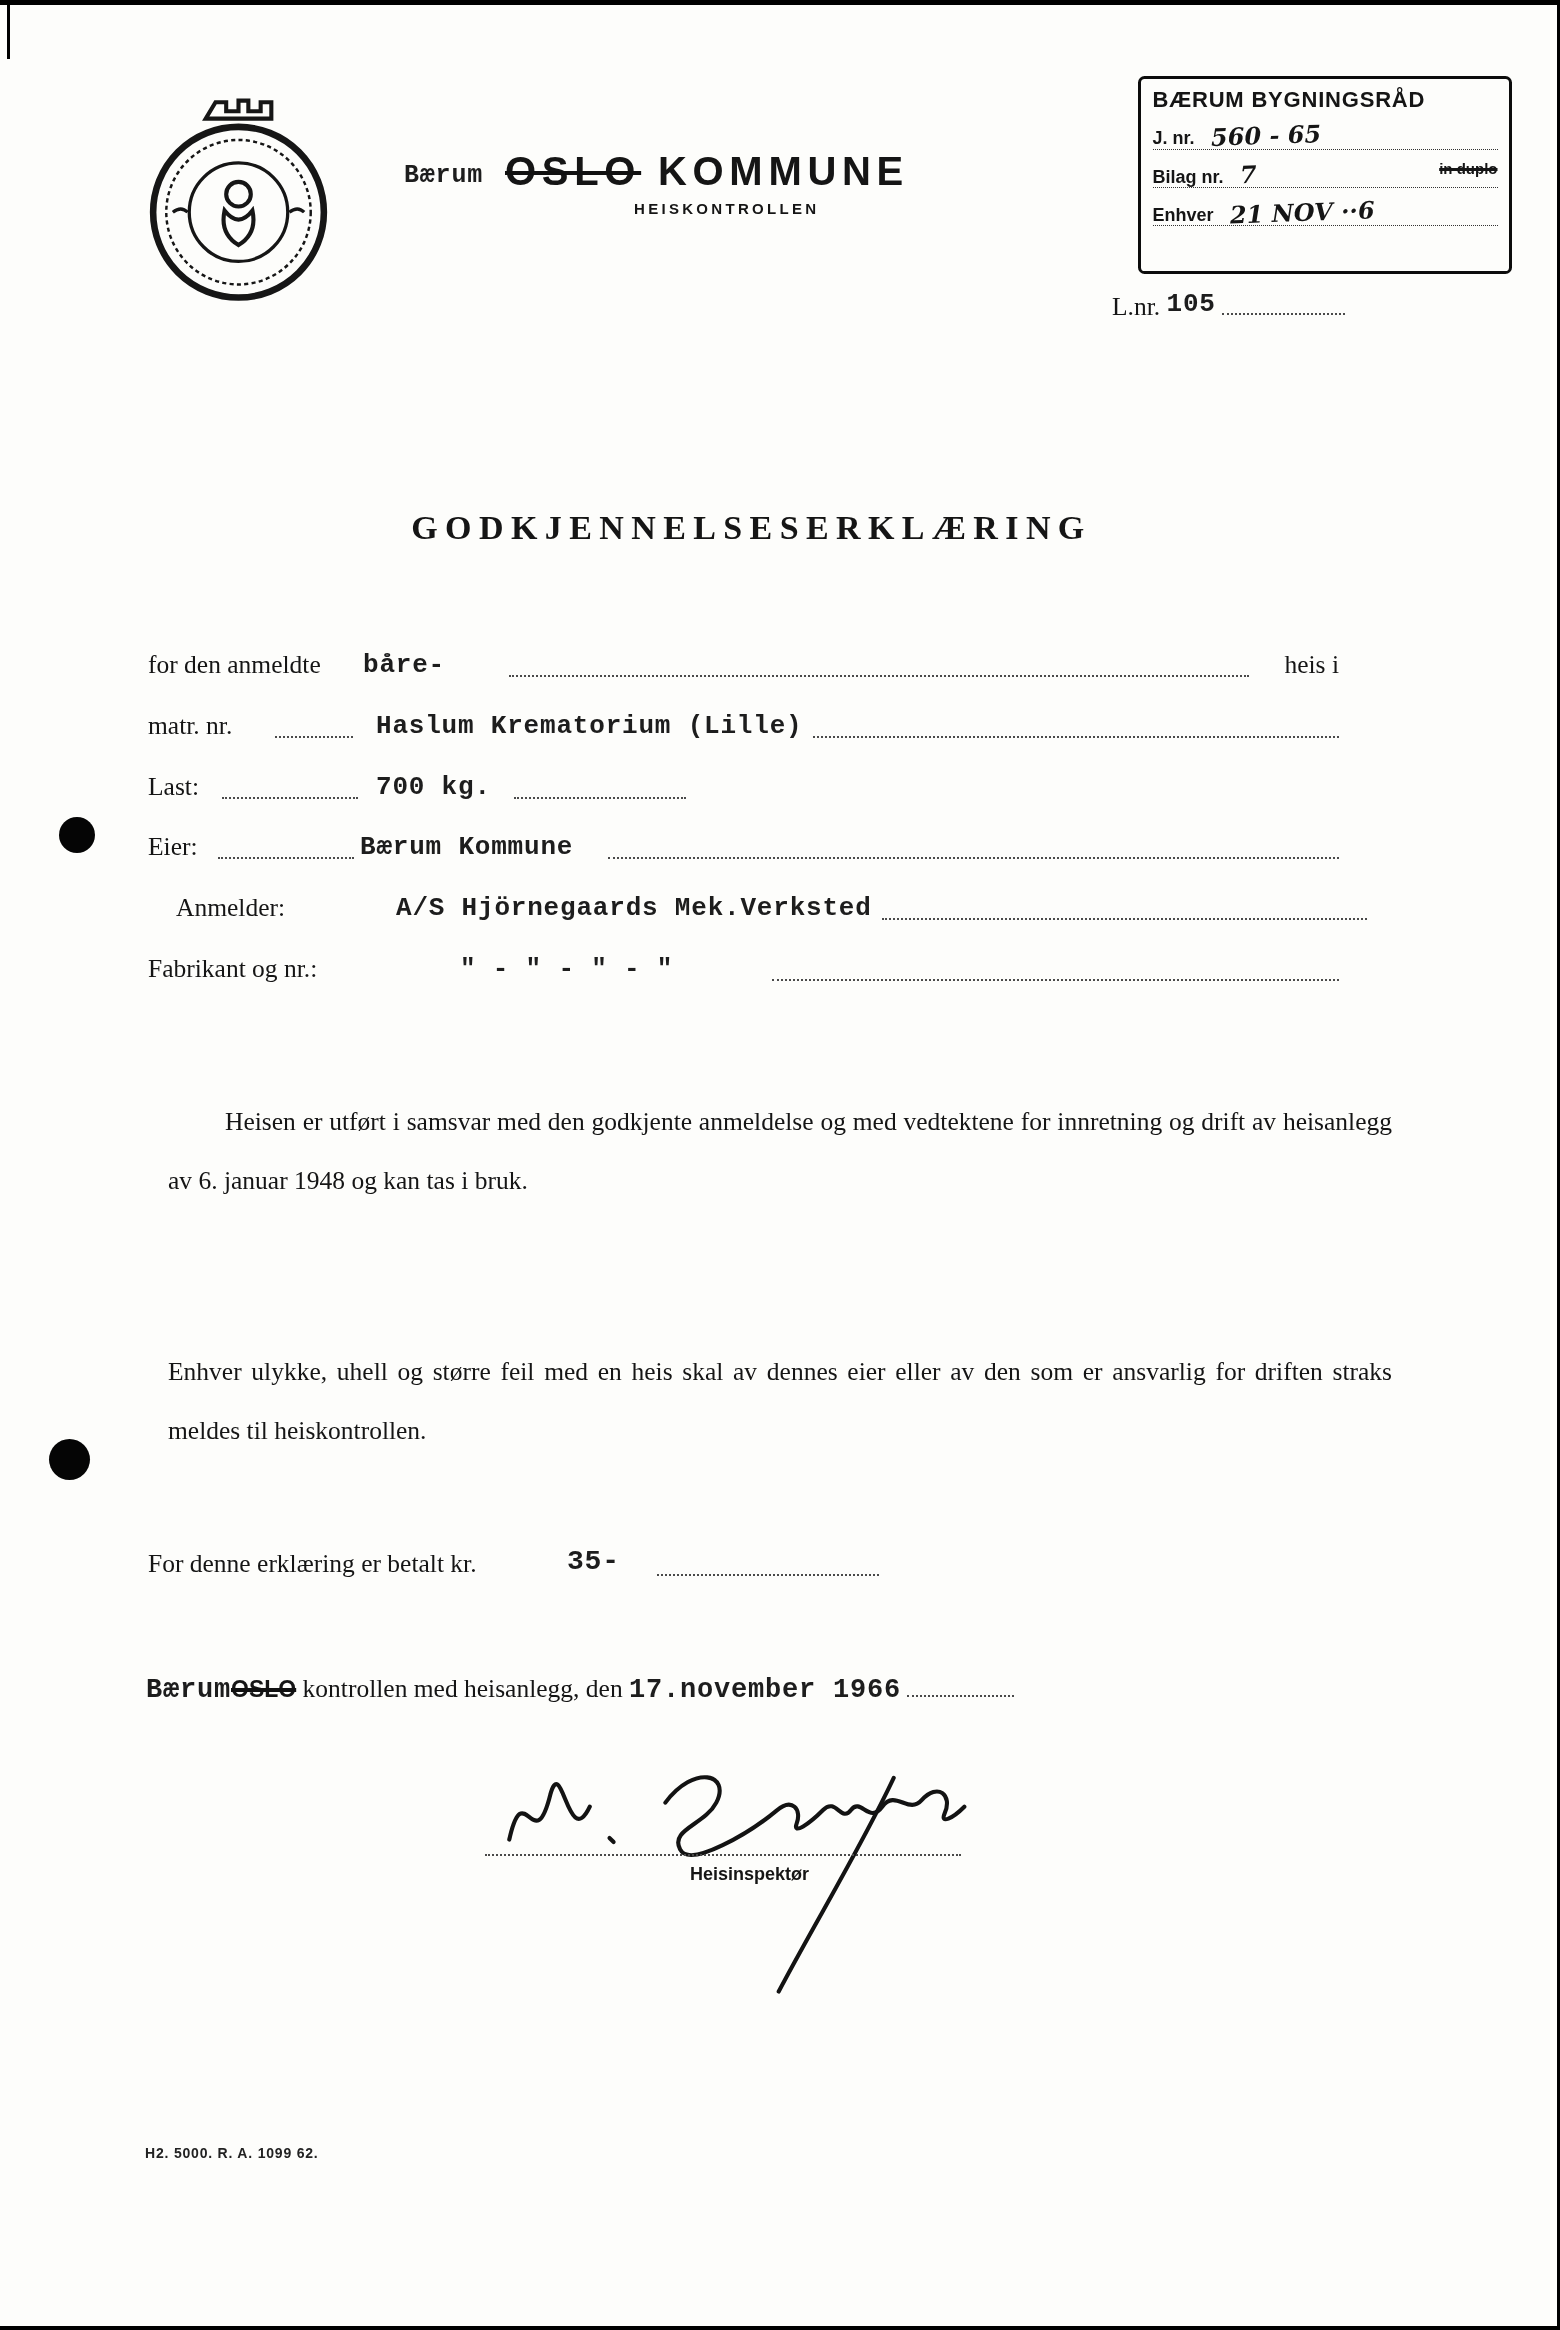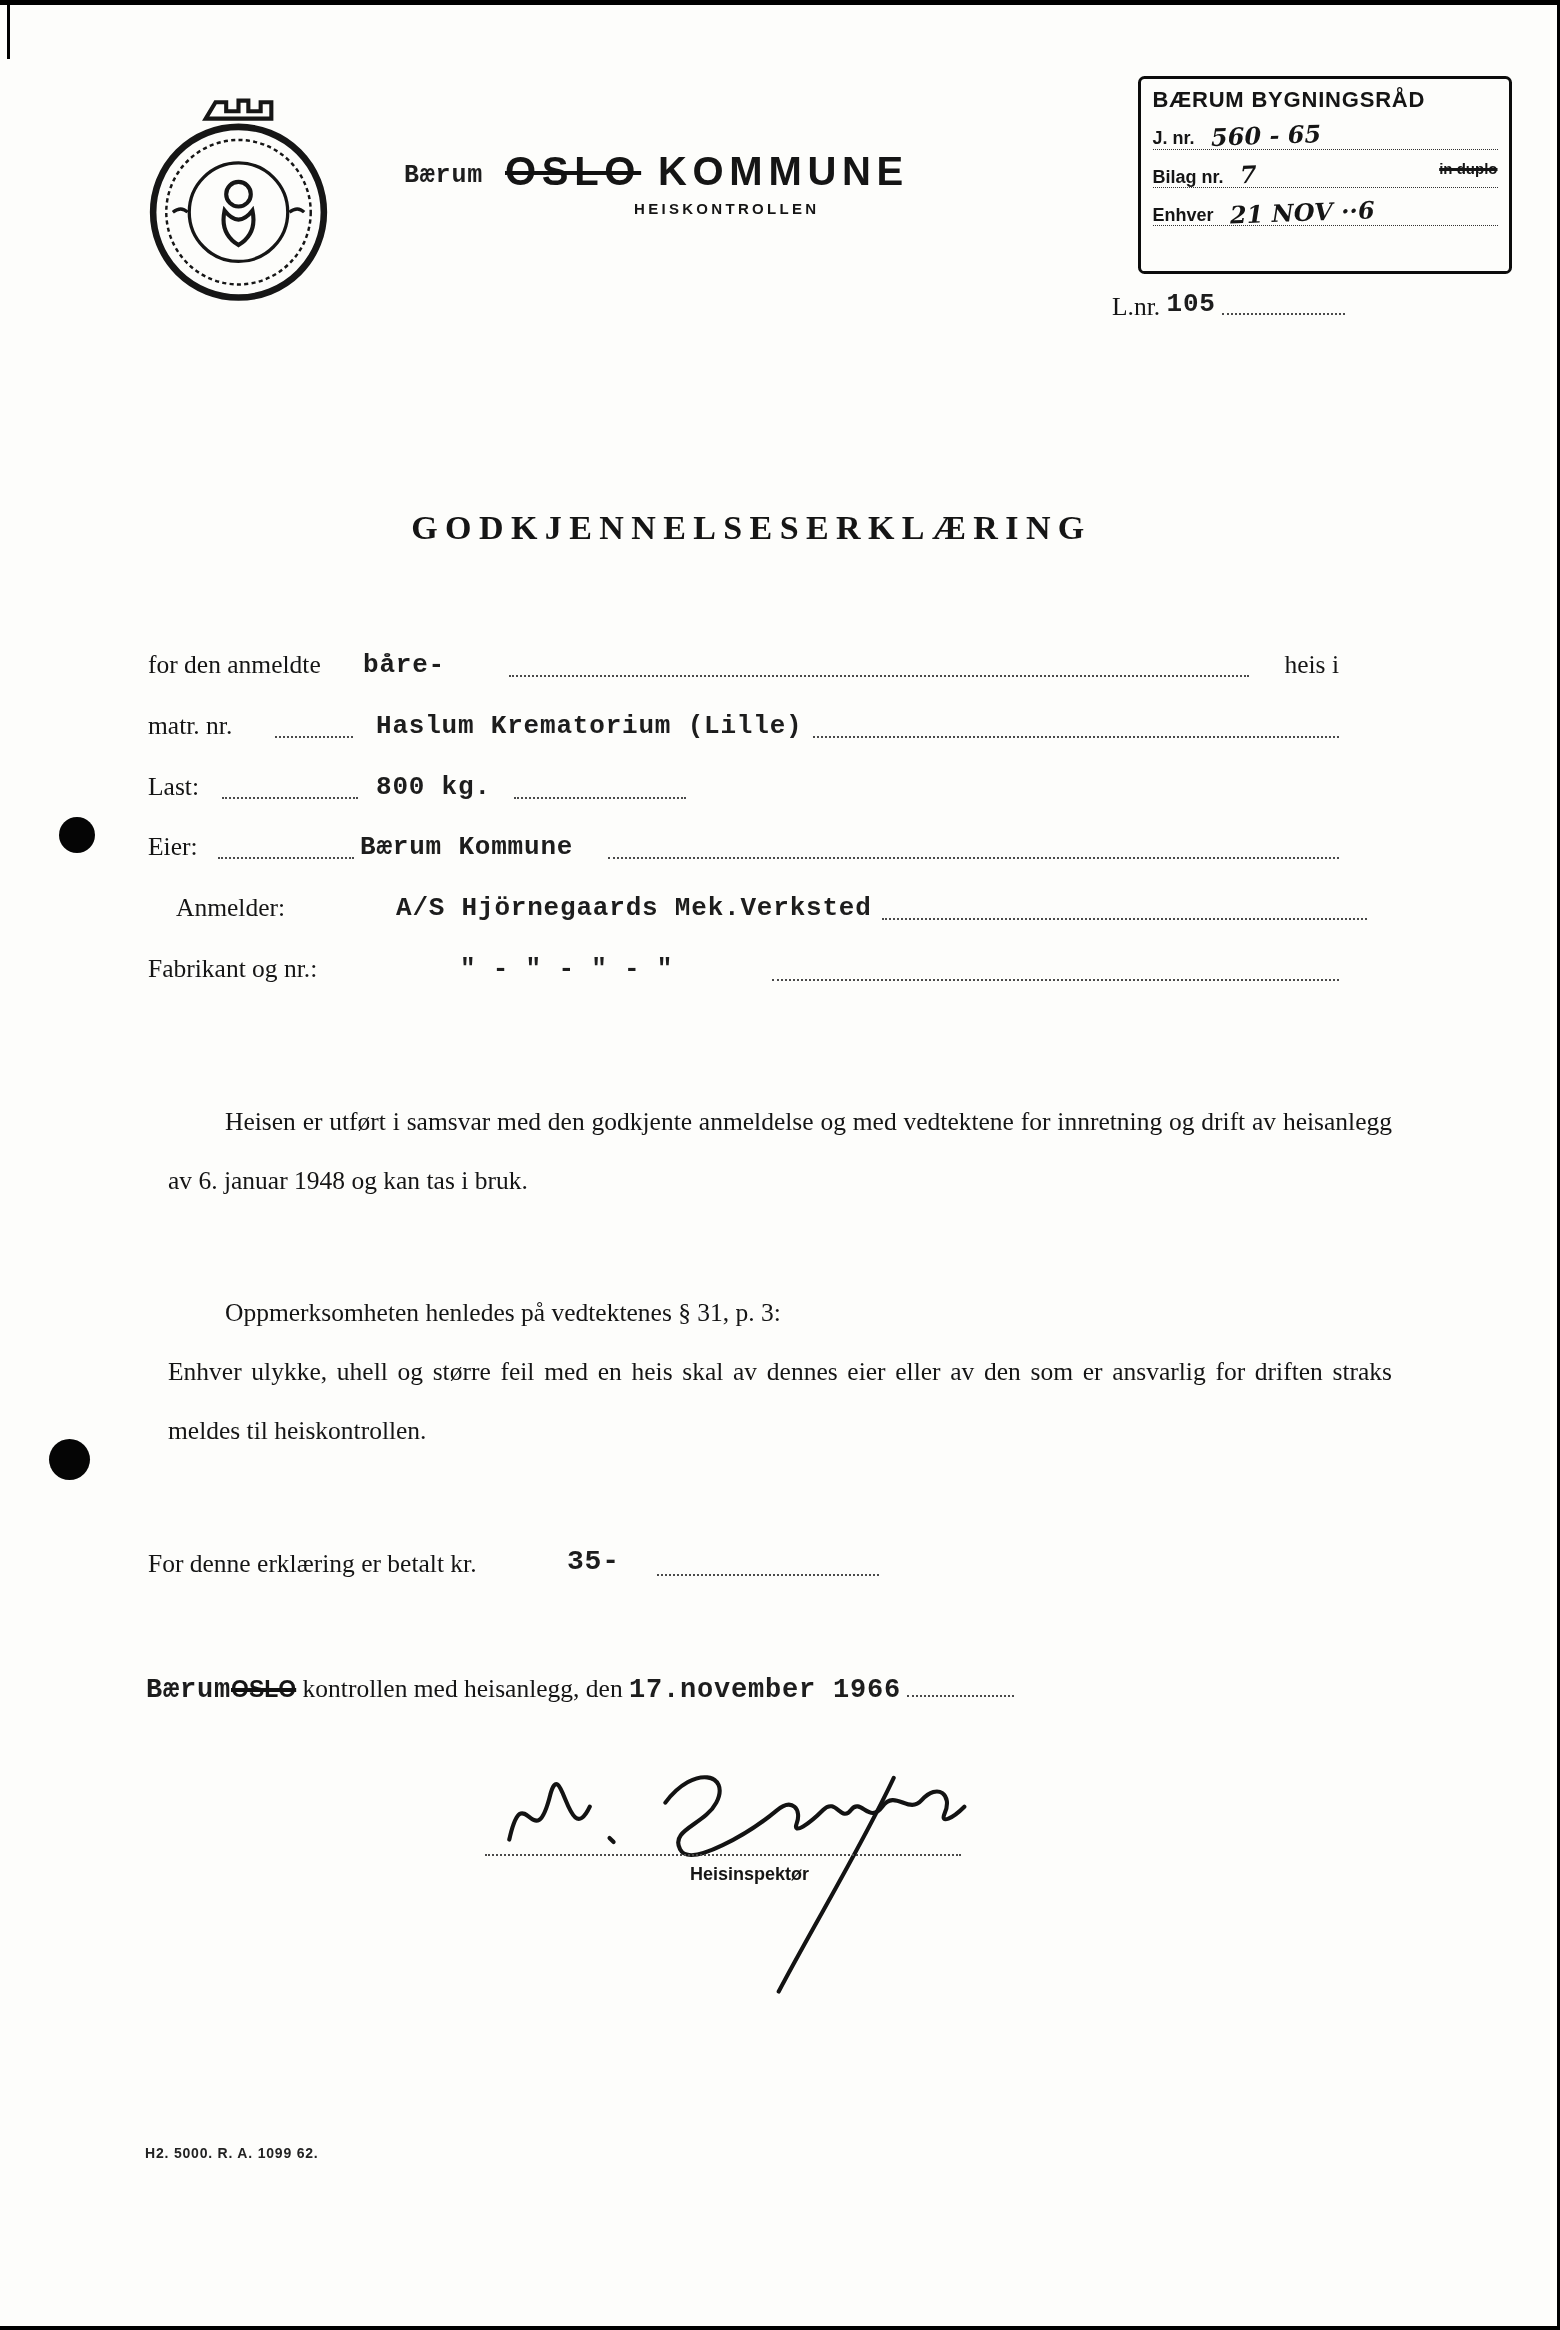--- a/index.html
+++ b/index.html
@@ -146,21 +146,21 @@
   <div class="frow" style="top:700px;">
     <span class="label">matr. nr.</span>
     <span class="dots" style="left:127px;width:78px;"></span>
     <span class="value typed" style="left:228px;">Haslum Krematorium (Lille)</span>
     <span class="dots" style="left:665px;right:25px;"></span>
   </div>
 
   <div class="frow" style="top:761px;">
     <span class="label">Last:</span>
     <span class="dots" style="left:74px;width:136px;"></span>
-    <span class="value typed" style="left:228px;">800 kg.</span>
+    <span class="value typed" style="left:228px;">700 kg.</span>
     <span class="dots" style="left:366px;width:172px;"></span>
   </div>
 
   <div class="frow" style="top:821px;">
     <span class="label">Eier:</span>
     <span class="dots" style="left:70px;width:136px;"></span>
     <span class="value typed" style="left:212px;">Bærum Kommune</span>
     <span class="dots" style="left:460px;right:25px;"></span>
   </div>
 
@@ -170,21 +170,20 @@
     <span class="dots" style="left:706px;right:25px;"></span>
   </div>
 
   <div class="frow" style="top:943px;">
     <span class="label">Fabrikant og nr.:</span>
     <span class="value typed" style="left:312px;">"  -  "  -  "  -  "</span>
     <span class="dots" style="left:624px;right:25px;"></span>
   </div>
 
   <div class="para indent" style="top:1092px;">Heisen er utført i samsvar med den godkjente anmeldelse og med vedtektene for innretning og drift av heisanlegg av 6. januar 1948 og kan tas i bruk.</div>
-  <div class="para indent" style="top:1283px;">Oppmerksomheten henledes på vedtektenes § 31, p. 3:</div>
   <div class="para" style="top:1342px;">Enhver ulykke, uhell og større feil med en heis skal av dennes eier eller av den som er ansvarlig for driften straks meldes til heiskontrollen.</div>
 
   <div class="fee">
     <span class="label">For denne erklæring er betalt kr.</span>
     <span class="value typed">35-</span>
     <span class="dots"></span>
   </div>
 
   <div class="dateline">
     <span class="typed">Bærum</span><span class="struck">OSLO</span>

